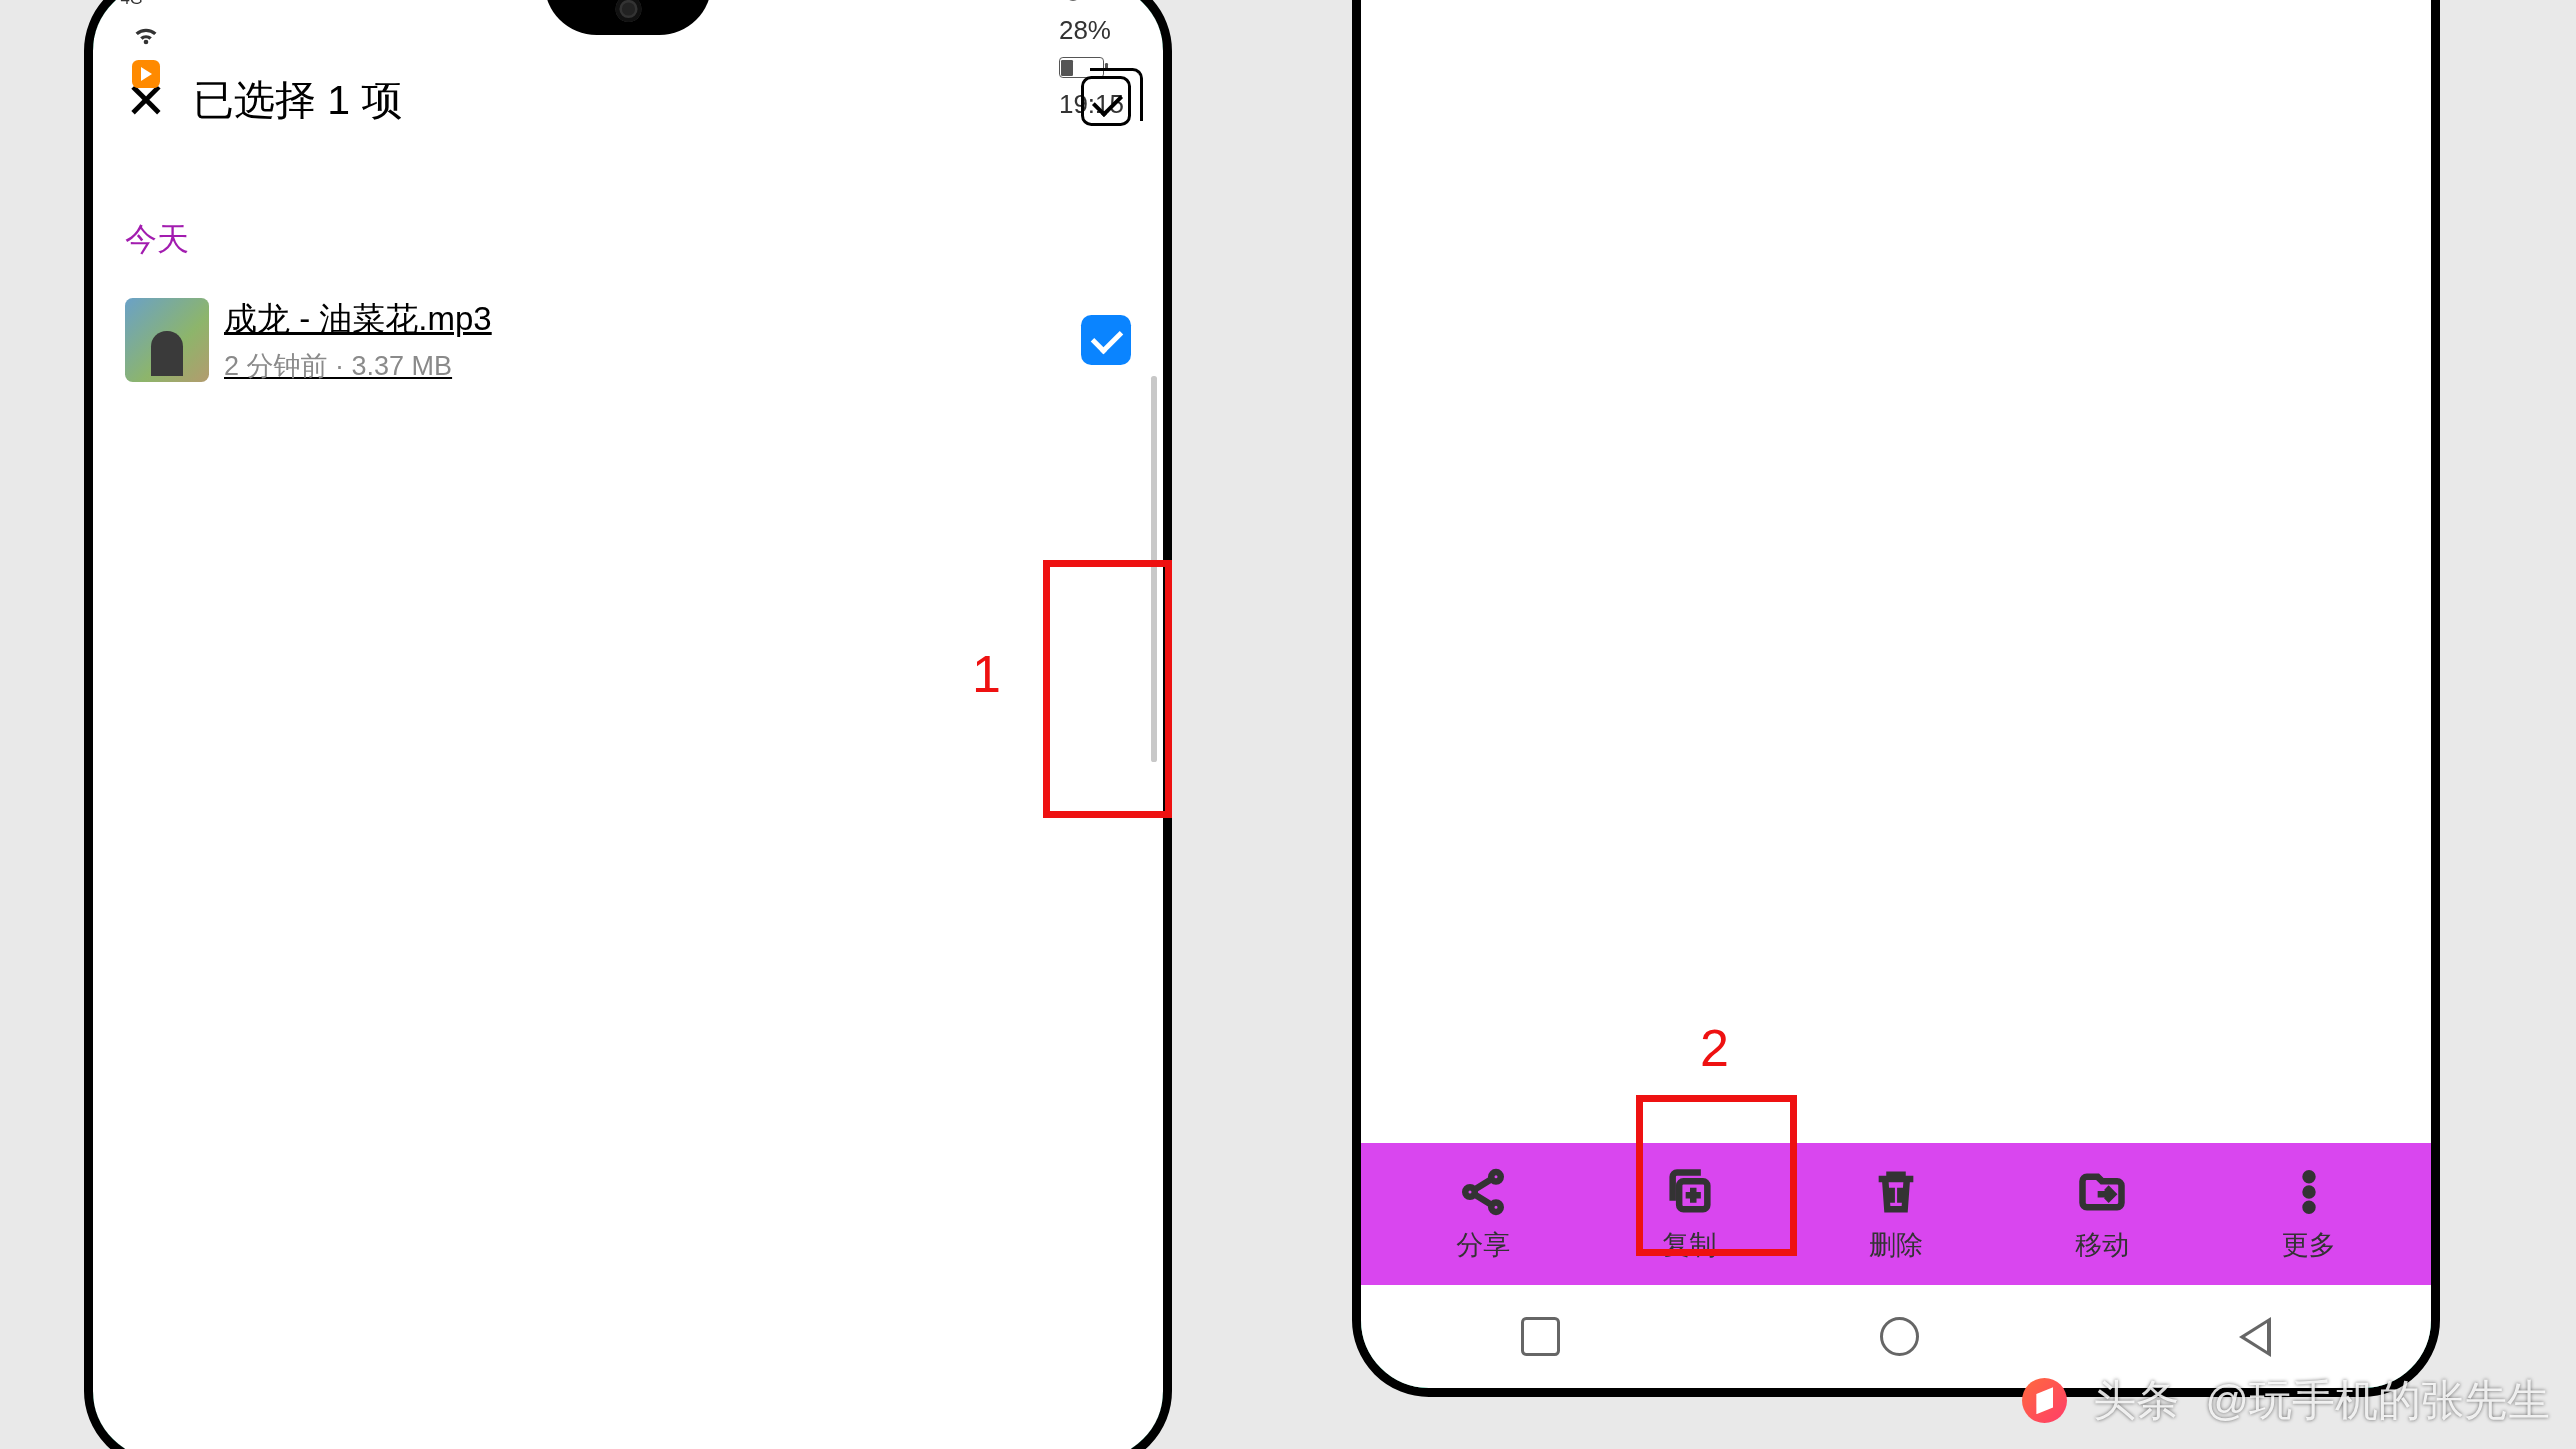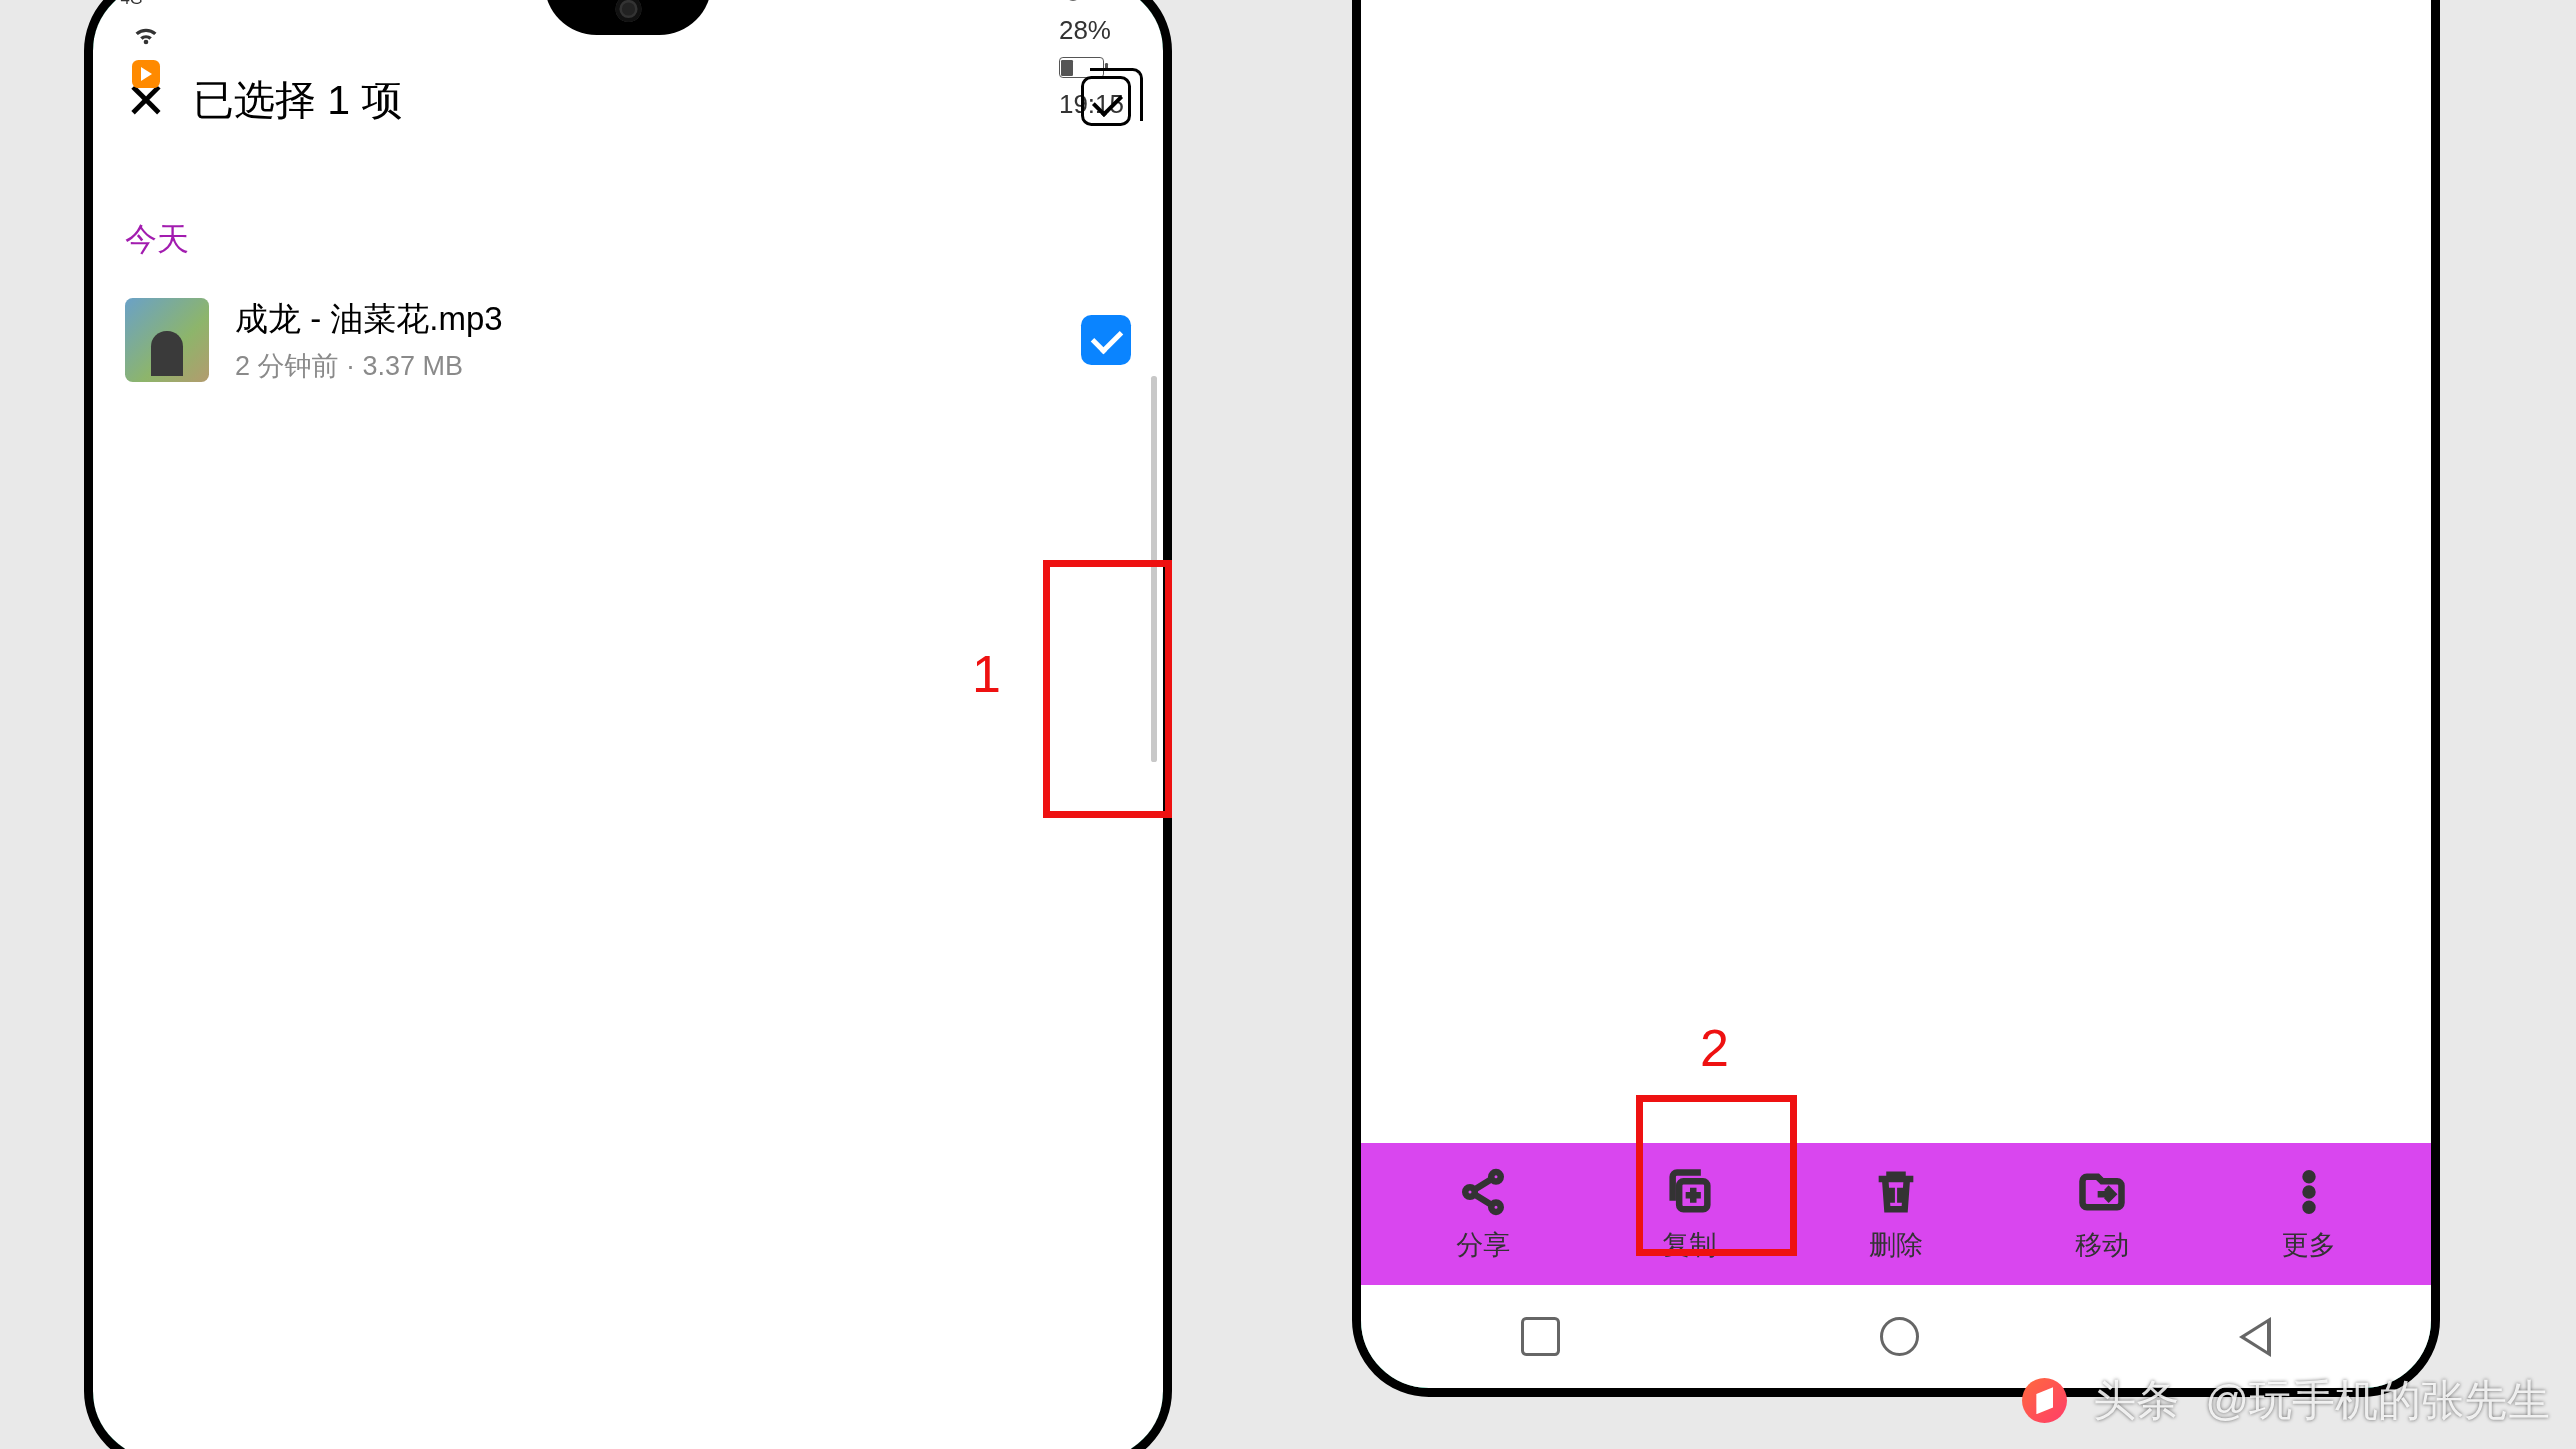--- a/index.html
+++ b/index.html
@@ -135,22 +135,23 @@
     border-right: 9px solid transparent;
   }
   .section-label {
     padding: 77px 32px 19.3px 32px;
     font-size: 32px; color: #a21caf;
   }
   
   .file-row {
     display: flex; align-items: center;
     padding: 15.5px 32px;
-    gap: 26px;
-    position: relative;
+    gap: 15px;
+    position: relative;
+    text-decoration: underline;
   }
   .thumb {
     width: 84px; height: 84px; border-radius: 7.7px;
     background: linear-gradient(135deg, #6aa1c8 0%, #8db56b 60%, #b39b6e 100%);
     position: relative; flex-shrink: 0;
   }
   .thumb::after {
     content: ""; position: absolute; left: 26px; bottom: 6.4px;
     width: 32px; height: 45px; background: #3a3a3a;
     border-radius: 15.5px 15.5px 0 0;

